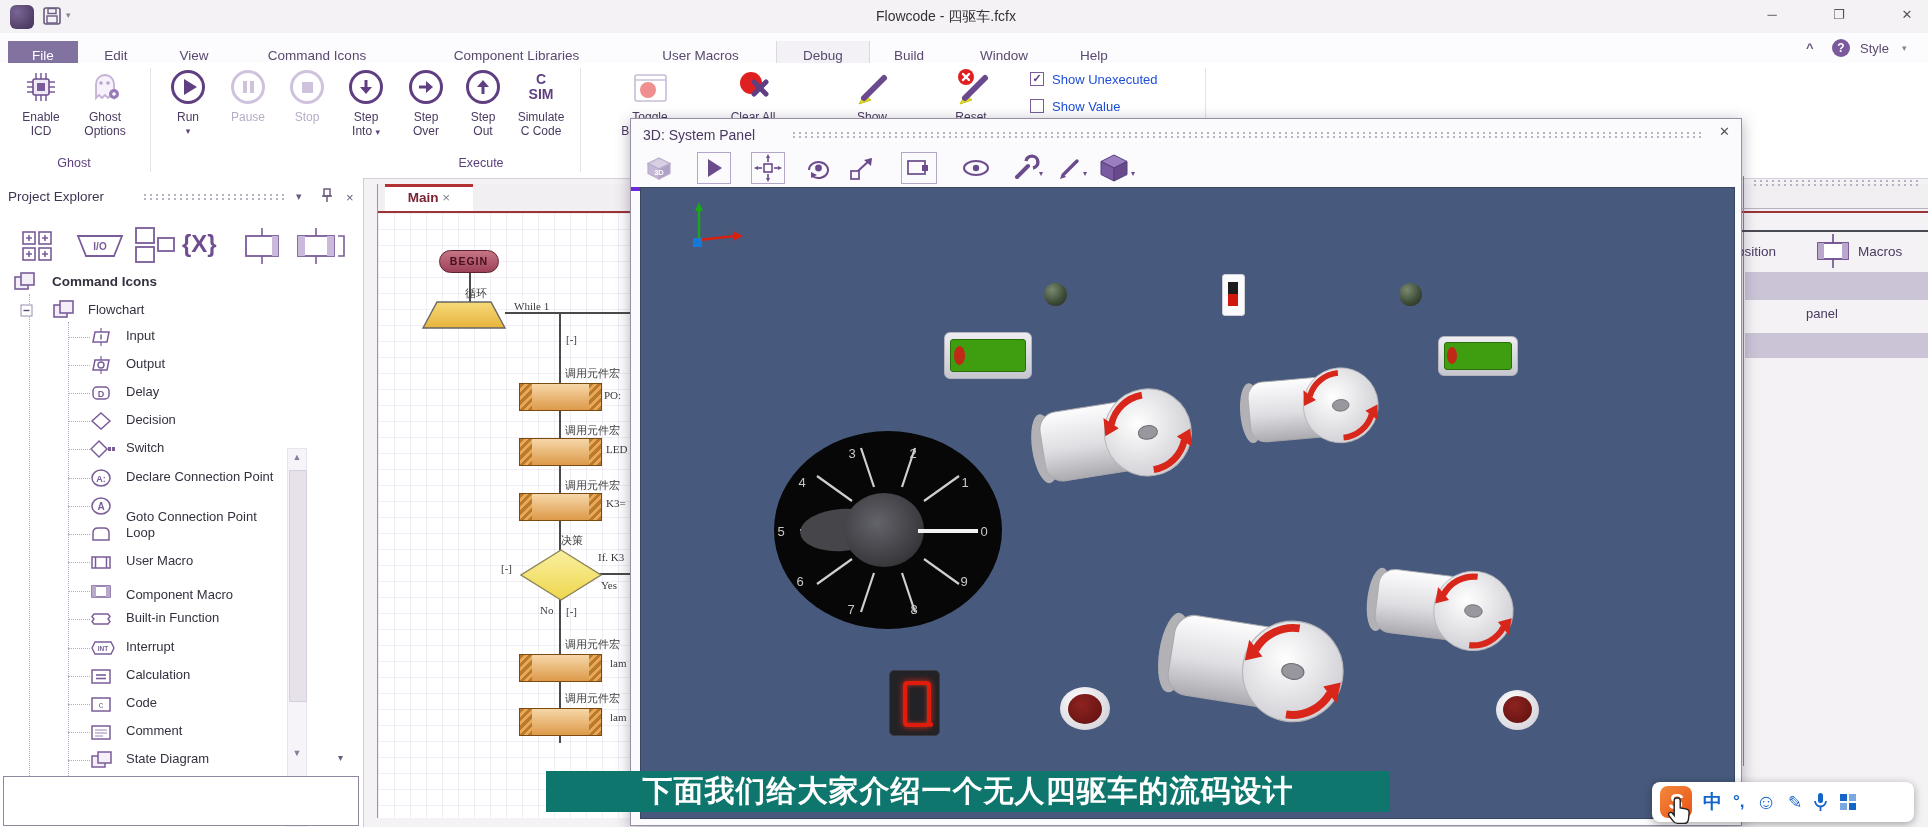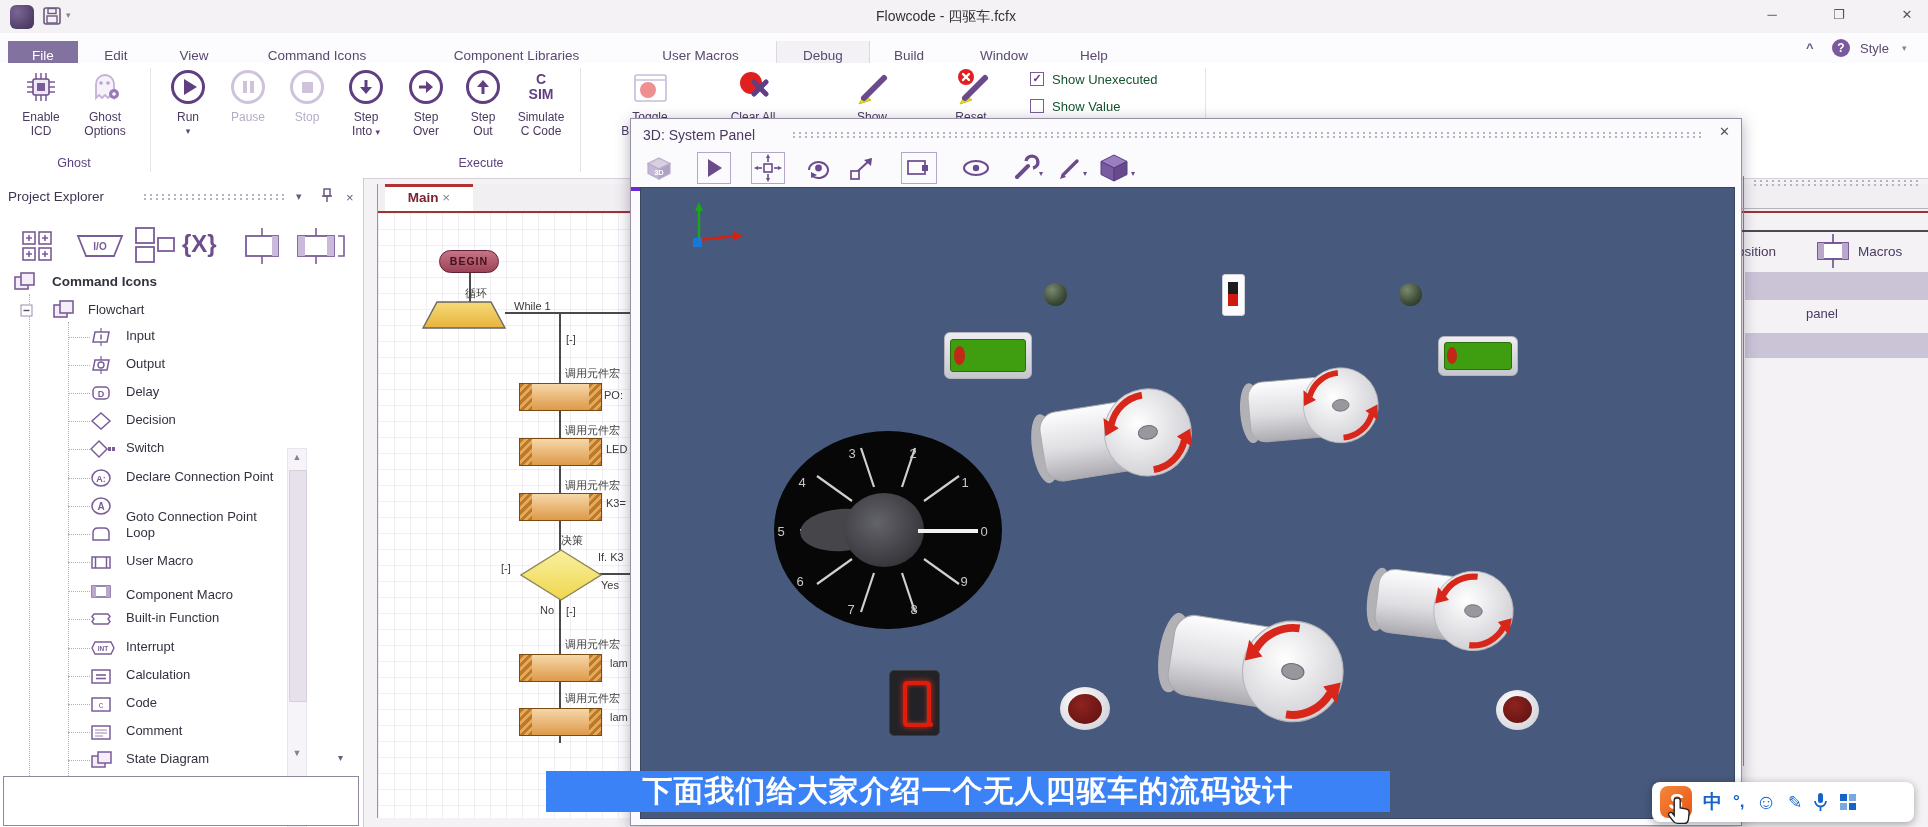--- a/index.html
+++ b/index.html
@@ -27,21 +27,21 @@
   .circ{top:70px;width:34px;height:34px;border-radius:50%;border:3px solid #5f3f82;box-sizing:border-box;
         display:flex;align-items:center;justify-content:center;}
   .circ.dis{border-color:#cfc2dd;}
   .tri-right{width:0;height:0;border-left:13px solid #5f3f82;border-top:8px solid transparent;border-bottom:8px solid transparent;margin-left:4px;}
   .pausebars{display:flex;gap:3px;}
   .pausebars div{width:4px;height:12px;background:#cfc2dd;}
   .stopsq{width:11px;height:11px;background:#cfc2dd;}
   .caret{font-size:9px;color:#5f3f82;}
   .cbbox{width:14px;height:14px;border:1.5px solid #7a5c99;box-sizing:border-box;background:#fff;
          font-size:11px;line-height:11px;text-align:center;color:#5f3f82;font-weight:bold;}
-  .cblabel{font-size:13px;color:#14532d;}
+  .cblabel{font-size:13px;color:#1d4ed8;}
   #simlogo{left:516px;top:72px;width:50px;text-align:center;color:#5f3f82;font-weight:bold;font-size:14px;line-height:15px;}
   
   #explorer{left:0;top:178px;width:363px;height:649px;background:#fff;border-right:1px solid #cfc8d6;}
   #pe-title{left:8px;top:11px;font-size:13.5px;color:#3f3550;}
   .dotted{background-image:radial-gradient(#b9b2c4 1px,transparent 1.2px);background-size:6px 4px;}
   .pehdr-ic{top:12px;font-size:11px;color:#6a5a7e;}
   .trow{left:0;height:22px;font-size:13px;color:#35303f;white-space:nowrap;}
   .trow .tlabel{vertical-align:middle;}
   .tstub{position:absolute;left:68px;top:11px;width:22px;border-top:1px dotted #b4a8c4;}
   .dvline{width:1px;border-left:1px dotted #b4a8c4;}
@@ -52,21 +52,21 @@
   #tabbar{left:378px;top:184px;width:1550px;height:28px;background:#f2eff3;}
   #maintab{left:385px;top:184px;width:88px;height:27px;background:#fff;border-top:3px solid #b23131;
            box-sizing:border-box;text-align:center;font-size:13.5px;font-weight:bold;color:#7a2433;line-height:22px;}
   #tabline{left:378px;top:211px;width:1550px;height:2px;background:#9b3434;}
   #canvas{left:378px;top:213px;width:1364px;height:605px;background:#fff;
     background-image:linear-gradient(rgba(120,100,160,.10) 1px,transparent 1px),
                      linear-gradient(90deg,rgba(120,100,160,.10) 1px,transparent 1px);
     background-size:16px 16px;}
   #canvline{left:377px;top:184px;width:1px;height:634px;background:#9a94a6;}
   .fline{background:#4a4a4a;}
-  .flabel{font-size:11px;color:#3a3a3a;white-space:nowrap;}
+  .flabel{font-size:11px;color:#3a3a3a;white-space:nowrap;font-family:Liberation Serif, serif;}
   #begin{left:439px;top:250px;width:60px;height:23px;border-radius:12px;border:1.5px solid #5f2030;
          background:linear-gradient(#c77487,#9c4256);text-align:center;font-size:10.5px;font-weight:bold;
          color:#43101c;line-height:21px;letter-spacing:1px;box-sizing:border-box;}
   .fcblock{width:83px;height:28px;border:1px solid #7a4a10;box-sizing:border-box;display:flex;}
   .fcblock .end{width:12px;background:repeating-linear-gradient(135deg,#b97a2e 0 3px,#e8a855 3px 6px);}
   .fcblock .mid{flex:1;background:linear-gradient(#f6d7a8,#dd9a4a);}
   
   .lavrow{left:1745px;width:183px;background:#cbc3d6;}
   .rp-text{font-size:13.5px;color:#4a3960;}
   
@@ -79,21 +79,21 @@
   .sphere{border-radius:50%;background:radial-gradient(circle at 35% 30%,#7a8a6e,#3c4a36 60%,#232b20);}
   .ledround{border-radius:50%;background:radial-gradient(circle at 38% 32%,#ffffff,#d9d9df 70%,#bdbdc6);}
   .ledcore{position:absolute;border-radius:50%;background:radial-gradient(circle at 40% 35%,#8d2320,#5e100f);}
   #segbox{background:#232327;border:1px solid #3a3a40;border-radius:5px;}
   #segdigit{position:absolute;left:13px;top:10px;width:20px;height:38px;border:4.5px solid #e01c0c;
             border-radius:4px;box-shadow:0 0 6px rgba(255,40,20,.8),inset 0 0 4px rgba(255,60,30,.7);}
   #segdot{position:absolute;right:6px;bottom:8px;width:5px;height:5px;background:#e01c0c;border-radius:50%;}
   #statusstrip{left:759px;top:603px;width:336px;height:30px;background:#8780a3;
                font-size:13.5px;color:#ece9f4;line-height:30px;padding-left:16px;box-sizing:border-box;}
   
-  #banner{left:546px;top:771px;width:844px;height:41px;background:#3b82f6;z-index:40;
+  #banner{left:546px;top:771px;width:844px;height:41px;background:#0f766e;z-index:40;
           display:flex;align-items:center;justify-content:center;}
   #banner span{color:#fff;font-size:30px;font-weight:bold;letter-spacing:1px;}
   #imebar{left:1652px;top:782px;width:262px;height:40px;background:#fff;border-radius:8px;z-index:50;
           box-shadow:0 2px 8px rgba(0,0,0,.35);display:flex;align-items:center;gap:11px;padding:0 8px;box-sizing:border-box;}
   #sogologo{width:32px;height:32px;border-radius:8px;background:linear-gradient(135deg,#f4873c,#e85412);
             color:#fff;font-weight:bold;font-size:22px;font-style:italic;text-align:center;line-height:31px;}
   .imeic{color:#1565c8;font-size:17px;font-weight:bold;}
   svg text{font-family:"Liberation Sans",sans-serif;}
 </style>
 </head>

